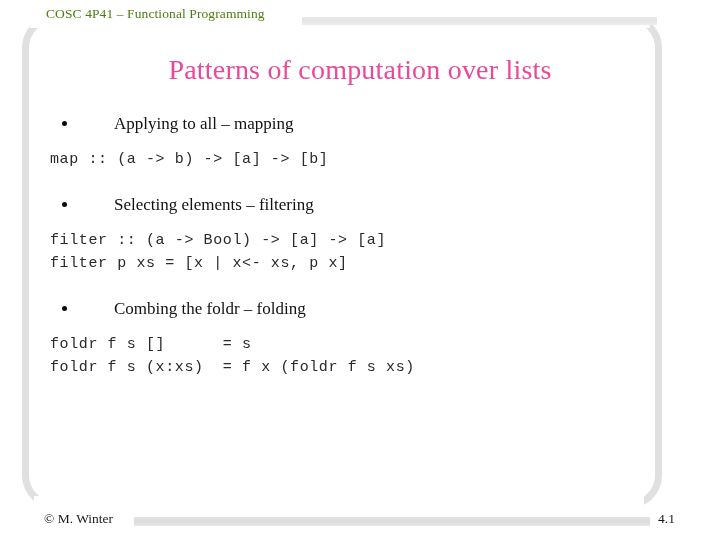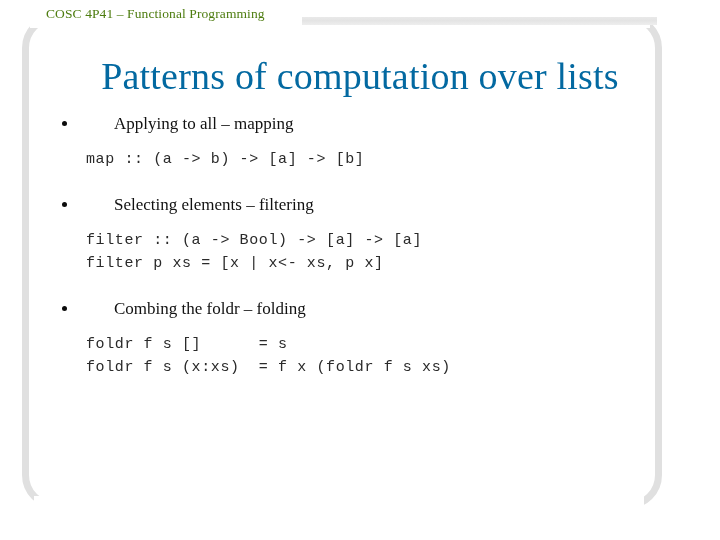--- a/index.html
+++ b/index.html
@@ -79,22 +79,22 @@
     background: linear-gradient(to bottom, #e9e9e9 0%, #e4e4e4 45%, #eeeeee 100%);
   }
 
   
   .slide-title {
     position: absolute;
     left: 0;
     top: 54px;
     width: 720px;
     text-align: center;
-    font-size: 38px;
-    color: #0369a1;
+    font-size: 28px;
+    color: #ec4899;
     letter-spacing: 0.2px;
     white-space: nowrap;
   }
 
   
   .body-area {
     position: absolute;
     left: 0;
     top: 112px;
     width: 720px;
@@ -116,21 +116,21 @@
     left: 62px;
     top: 9px;
     width: 5px;
     height: 5px;
     border-radius: 50%;
     background: #0c0c0c;
   }
 
   .code-block {
     margin-top: 12px;
-    padding-left: 86px;
+    padding-left: 50px;
     font-family: "Liberation Mono", "DejaVu Sans Mono", monospace;
     font-size: 15px;
     line-height: 23px;
     color: #2a2a2a;
     white-space: pre;
     letter-spacing: 0.6px;
   }
   .code-line { white-space: pre; }
 
   .gap-after-code { height: 22px; }
@@ -195,14 +195,19 @@
         <div class="code-block"><div class="code-line">filter :: (a -&gt; Bool) -&gt; [a] -&gt; [a]</div><div class="code-line">filter p xs = [x | x&lt;- xs, p x]</div></div>
         <div class="gap-after-code"></div>
       </div>
       <div class="bullet-block">
         <div class="bullet-line"><span class="bullet-dot"></span><span>Combing the foldr – folding</span></div>
         <div class="code-block"><div class="code-line">foldr f s []      = s</div><div class="code-line">foldr f s (x:xs)  = f x (foldr f s xs)</div></div>
         <div class="gap-after-code"></div>
       </div>
     </div>
 
+  <div class="footer-row">
+    <div class="footer-copy">© M. Winter</div>
+    <div class="footer-bar"></div>
+    <div class="footer-page">4.1</div>
+  </div>
 
 </div>
 
 </body></html>

